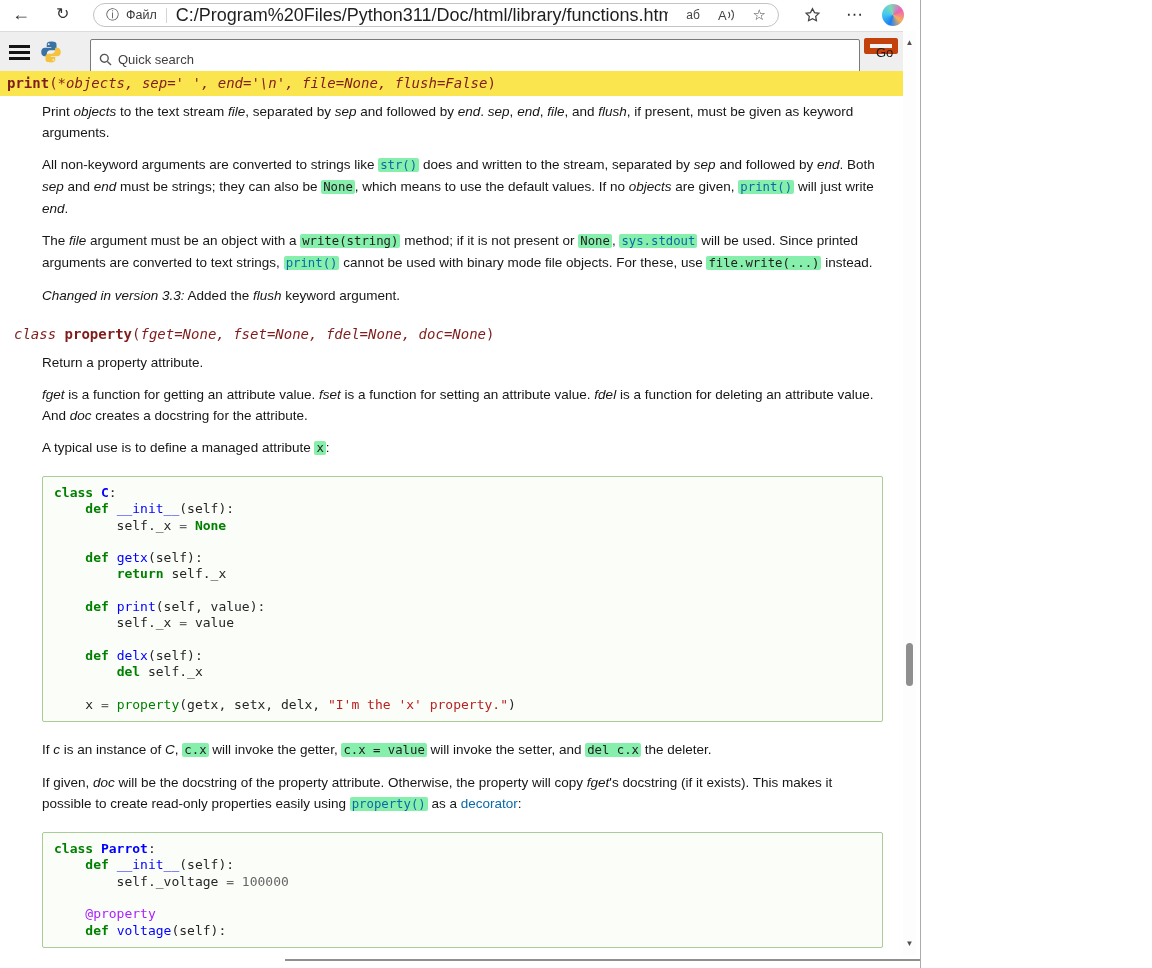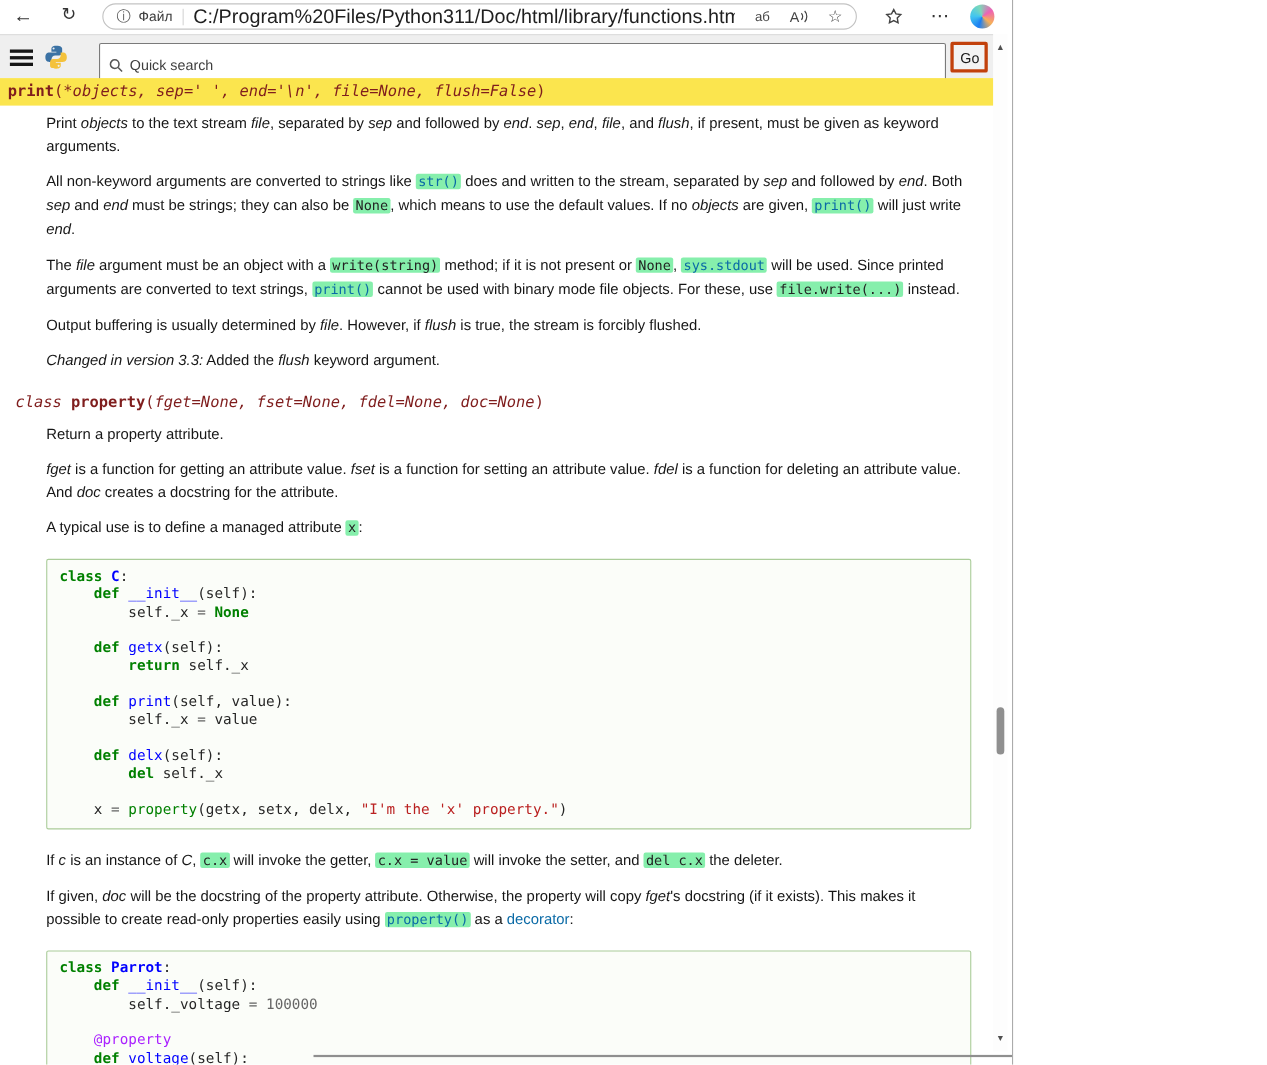--- a/index.html
+++ b/index.html
@@ -53,22 +53,22 @@
     background:#fff; border:1px solid #7a7a7a; border-radius:2px;
     display:flex; align-items:center; padding:0 8px;
   }
   .search-box svg { flex:none; margin-right:6px; }
   .search-input {
     flex:1; border:none; outline:none; font-family:"Liberation Sans",sans-serif;
     font-size:13px; color:#222; background:transparent; padding:0;
   }
   .search-input::placeholder { color:#3f3f3f; opacity:1; }
   .go-btn {
-    position:absolute; left:864px; top:6px; width:34px; height:28px;
-    border:3px solid #c2410c; border-radius:2px; background:#f3f3f3;
+    position:absolute; left:864px; top:6px; width:34px; height:16px;
+    border:6px solid #c2410c; border-radius:2px; background:#f3f3f3;
     font-family:"Liberation Sans",sans-serif; font-size:13px; color:#1a1a1a; cursor:pointer;
   }
 
   
   .doc-body { position:relative; width:903px; color:#161616; }
   .sig {
     font-family:"DejaVu Sans Mono","Liberation Mono",monospace;
     font-size:14px; color:#7f1d1d; padding:3px 0 4px 7px; line-height:18px;
   }
   .sig-highlight { background:#fbe54e; }
@@ -179,21 +179,20 @@
   </div>
 
   <div class="doc-body">
 
     <div class="sig sig-highlight"><span class="seg-name">print</span><span class="seg-paren">(</span><span class="seg-params">*objects, sep=' ', end='\n', file=None, flush=False</span><span class="seg-paren">)</span></div>
 
     <div class="dd">
       <p><span class="seg-t">Print </span><span class="seg-i">objects</span><span class="seg-t"> to the text stream </span><span class="seg-i">file</span><span class="seg-t">, separated by </span><span class="seg-i">sep</span><span class="seg-t"> and followed by </span><span class="seg-i">end</span><span class="seg-t">. </span><span class="seg-i">sep</span><span class="seg-t">, </span><span class="seg-i">end</span><span class="seg-t">, </span><span class="seg-i">file</span><span class="seg-t">, and </span><span class="seg-i">flush</span><span class="seg-t">, if present, must be given as keyword arguments.</span></p>
       <p><span class="seg-t">All non-keyword arguments are converted to strings like </span><span class="seg-cl">str()</span><span class="seg-t"> does and written to the stream, separated by </span><span class="seg-i">sep</span><span class="seg-t"> and followed by </span><span class="seg-i">end</span><span class="seg-t">. Both </span><span class="seg-i">sep</span><span class="seg-t"> and </span><span class="seg-i">end</span><span class="seg-t"> must be strings; they can also be </span><span class="seg-c">None</span><span class="seg-t">, which means to use the default values. If no </span><span class="seg-i">objects</span><span class="seg-t"> are given, </span><span class="seg-cl">print()</span><span class="seg-t"> will just write </span><span class="seg-i">end</span><span class="seg-t">.</span></p>
       <p><span class="seg-t">The </span><span class="seg-i">file</span><span class="seg-t"> argument must be an object with a </span><span class="seg-c">write(string)</span><span class="seg-t"> method; if it is not present or </span><span class="seg-c">None</span><span class="seg-t">, </span><span class="seg-cl">sys.stdout</span><span class="seg-t"> will be used. Since printed arguments are converted to text strings, </span><span class="seg-cl">print()</span><span class="seg-t"> cannot be used with binary mode file objects. For these, use </span><span class="seg-c">file.write(...)</span><span class="seg-t"> instead.</span></p>
-      <p><span class="seg-t">Output buffering is usually determined by </span><span class="seg-i">file</span><span class="seg-t">. However, if </span><span class="seg-i">flush</span><span class="seg-t"> is true, the stream is forcibly flushed.</span></p>
       <p><span class="seg-i">Changed in version 3.3:</span><span class="seg-t"> Added the </span><span class="seg-i">flush</span><span class="seg-t"> keyword argument.</span></p>
     </div>
 
     <div class="sig sig-property"><span class="seg-kw">class </span><span class="seg-name">property</span><span class="seg-paren">(</span><span class="seg-params">fget=None, fset=None, fdel=None, doc=None</span><span class="seg-paren">)</span></div>
 
     <div class="dd">
       <p><span class="seg-t">Return a property attribute.</span></p>
       <p><span class="seg-i">fget</span><span class="seg-t"> is a function for getting an attribute value. </span><span class="seg-i">fset</span><span class="seg-t"> is a function for setting an attribute value. </span><span class="seg-i">fdel</span><span class="seg-t"> is a function for deleting an attribute value. And </span><span class="seg-i">doc</span><span class="seg-t"> creates a docstring for the attribute.</span></p>
       <p><span class="seg-t">A typical use is to define a managed attribute </span><span class="seg-c">x</span><span class="seg-t">:</span></p>
 

